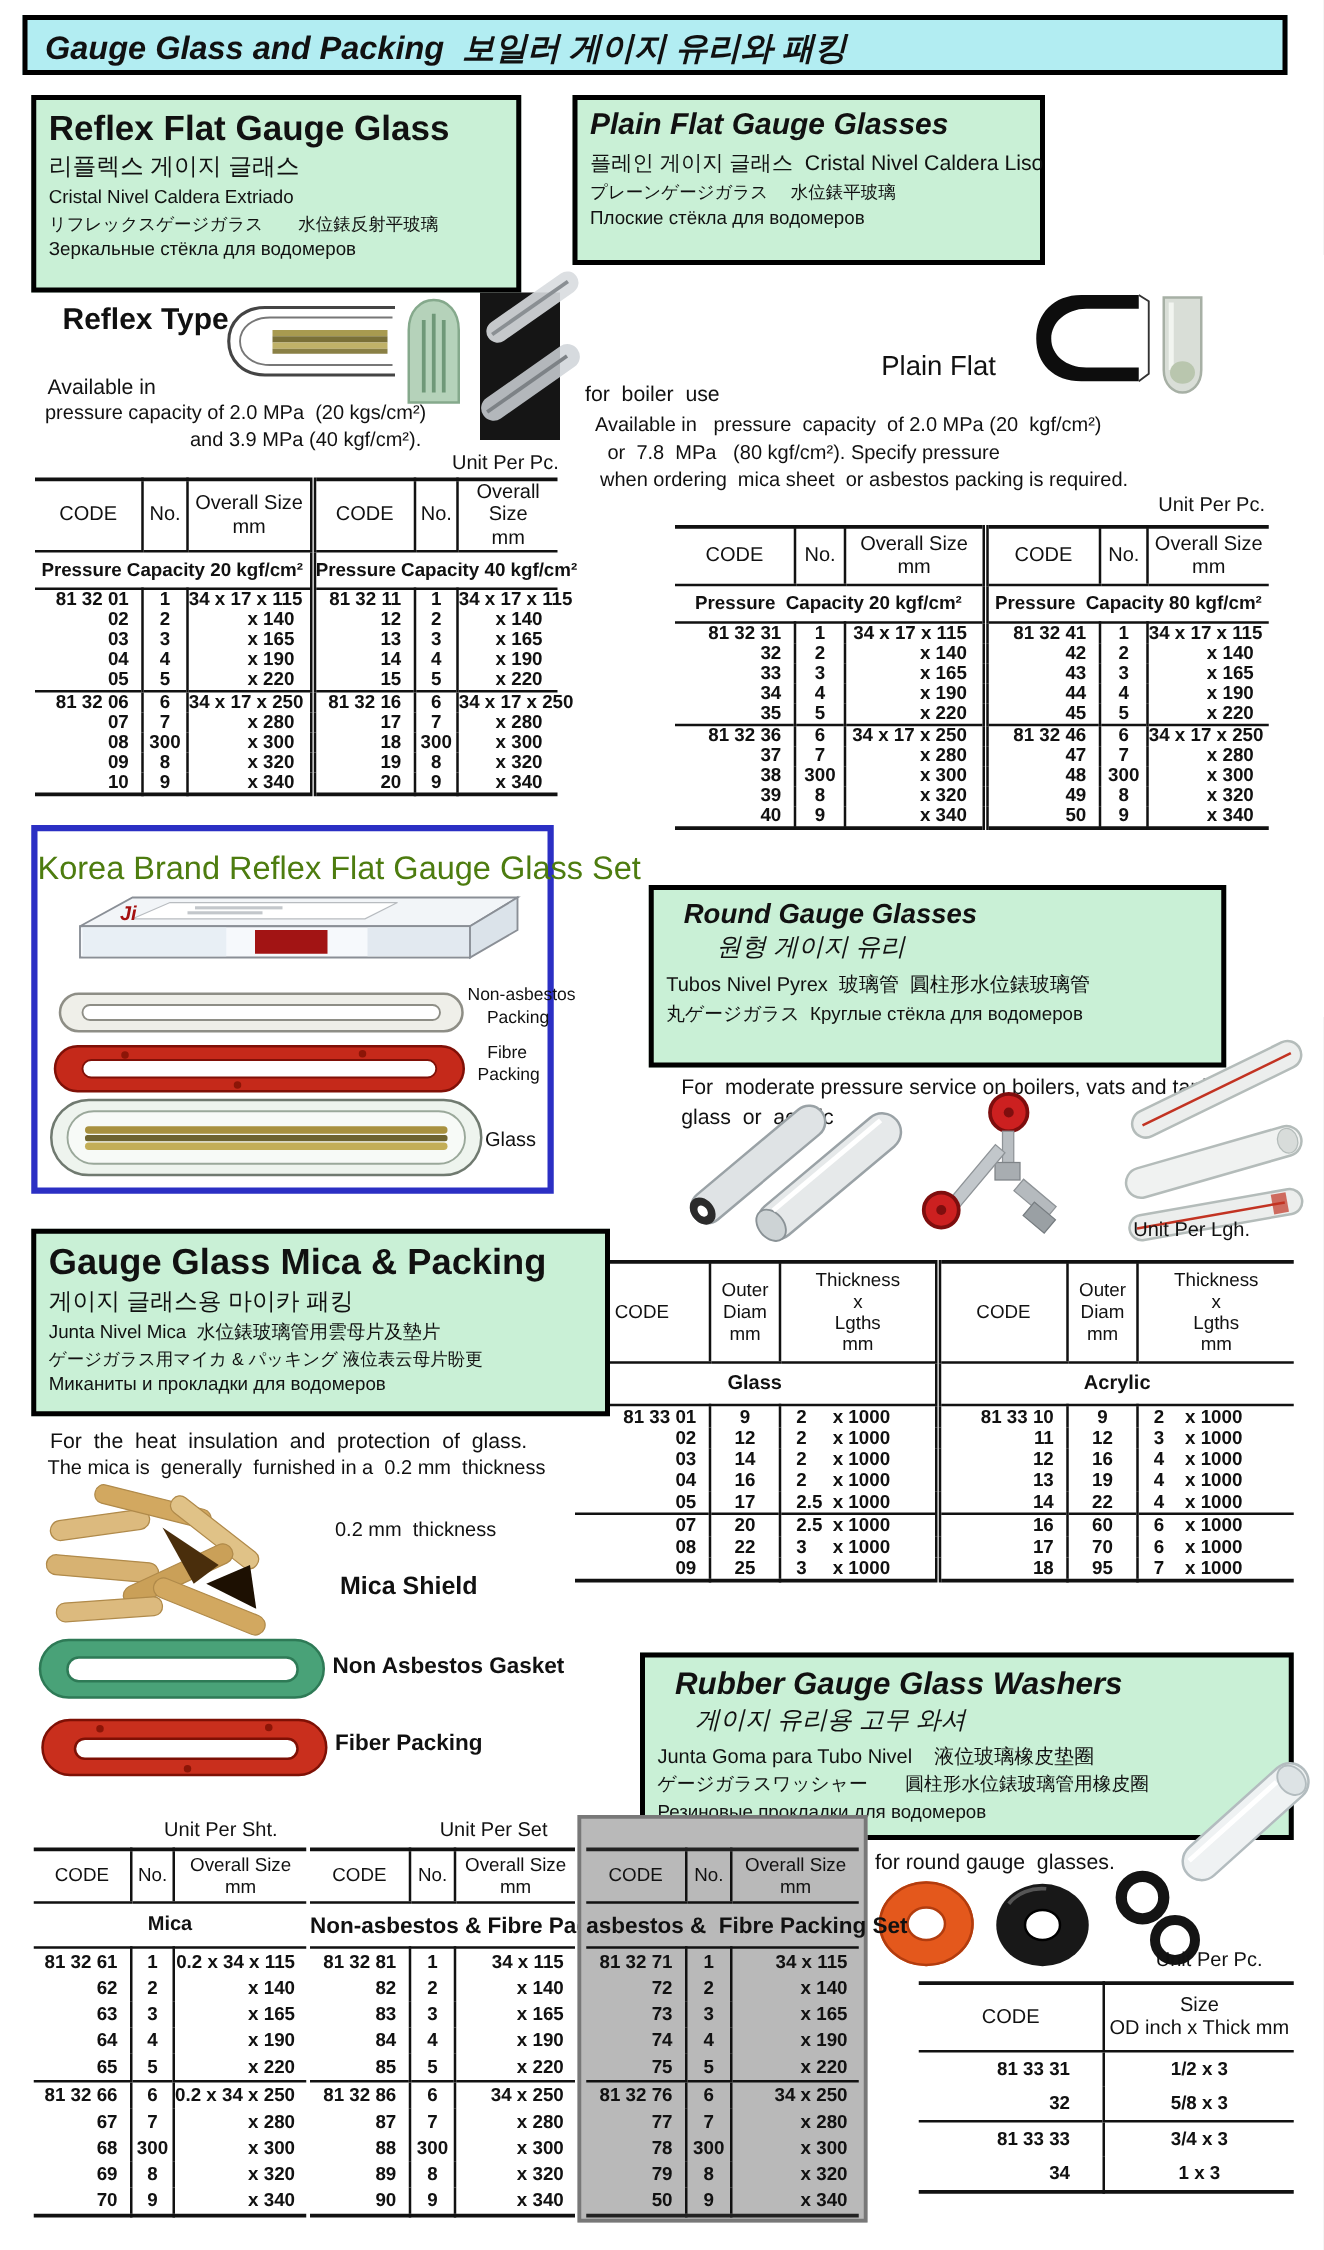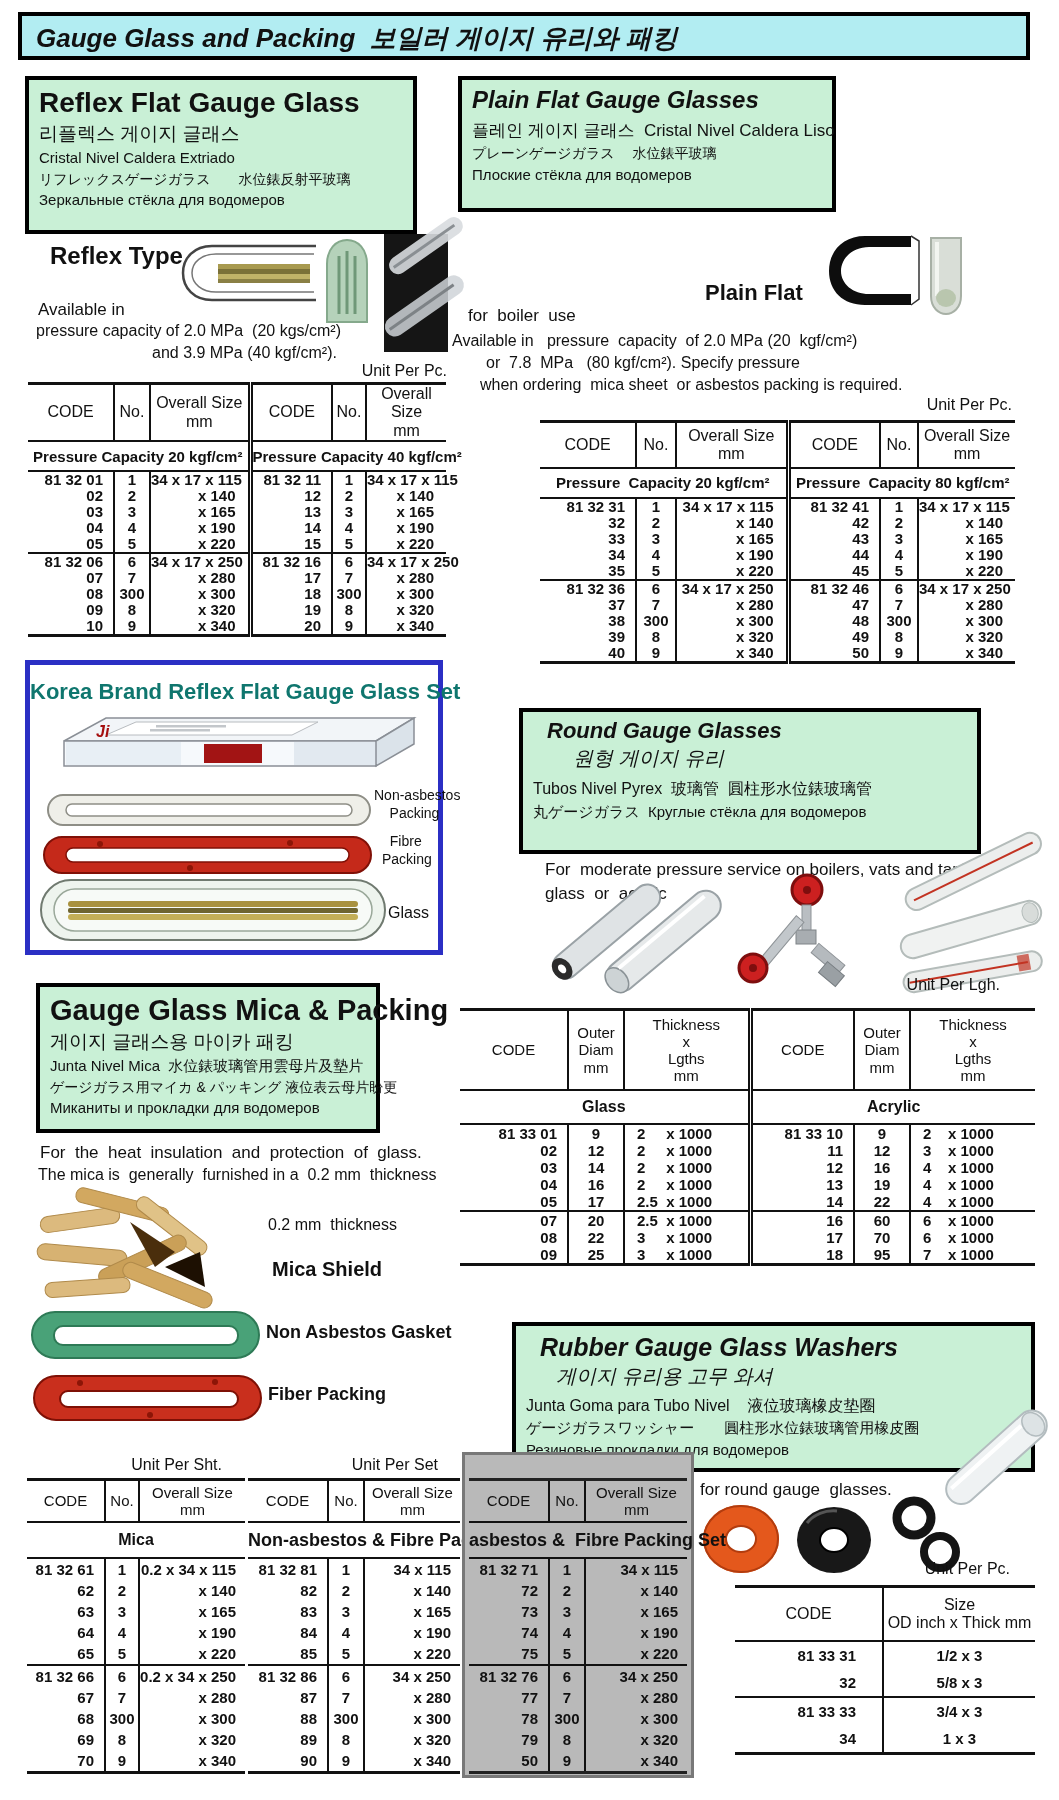--- a/index.html
+++ b/index.html
@@ -51,21 +51,21 @@
 
   .washT tr.hrow th { height:52px; font-size:16px; }
   .washT td { height:27px; font-size:15px; }
   .washT td.wcode { text-align:right; padding-right:26px; font-weight:bold; }
   .washT td.wsize { text-align:center; font-weight:bold; }
 
   
   .kbox { position:absolute; left:25px; top:660px; width:418px; height:295px; box-sizing:border-box;
           border:5px solid #2b2fc4; background:#fff; }
   .kbox .ktitle { position:absolute; top:14px; left:0; width:100%; text-align:center;
-                  font-size:22px; font-weight:bold; color:#0f766e; white-space:pre; }
+                  font-size:26px; font-weight:normal; color:#4d7c0f; white-space:pre; }
   .klbl { position:absolute; font-size:14px; line-height:1.25; white-space:pre; }
 
   .unit { font-size:16px; }
 </style>
 </head>
 <body>
 
 <div class="page">
 
   <div class="banner">
@@ -226,35 +226,35 @@
           <td class="code">10</td>
           <td class="num">9</td>
           <td class="size">x 340</td>
           <td class="code sep">20</td>
           <td class="num">9</td>
           <td class="size">x 340</td>
         </tr>
       </tbody>
   </table>
 
-  <div class="lbl" style="left:705px;top:280px;font-size:22px;font-weight:bold">Plain Flat</div>
+  <div class="lbl" style="left:705px;top:280px;font-size:22px;font-weight:normal">Plain Flat</div>
 
   <svg class="illo" style="left:823px;top:232px" width="98" height="78" viewBox="0 0 98 78">
     <path d="M88 4 H42 C20 4 6 19 6 39 C6 59 20 73 42 73 H88 L88 62 H46 C30 62 18 52 18 39 C18 26 30 15 46 15 H88 Z" fill="#0d0d0d"></path>
     <path d="M88 4 L96 9 V67 L88 73" fill="none" stroke="#333" stroke-width="1.5"></path>
   </svg>
 
   <svg class="illo" style="left:925px;top:238px" width="42" height="78" viewBox="0 0 42 78">
     <path d="M6 0 H36 V58 C36 70 28 76 21 76 C14 76 6 70 6 58 Z" fill="#d9ded7" stroke="#a7b0a5" stroke-width="2"></path>
     <path d="M12 4 V58" stroke="#f2f5f0" stroke-width="4"></path>
     <ellipse cx="21" cy="60" rx="10" ry="9" fill="#b9c6ae"></ellipse>
   </svg>
 
   <div class="lbl" style="left:468px;top:306px;font-size:17px">for  boiler  use</div>
-  <div class="lbl" style="left:452px;top:332px;font-size:16px">Available in   pressure  capacity  of 2.0 MPa (20  kgf/cm²)</div>
+  <div class="lbl" style="left:476px;top:332px;font-size:16px">Available in   pressure  capacity  of 2.0 MPa (20  kgf/cm²)</div>
   <div class="lbl" style="left:486px;top:354px;font-size:16px">or  7.8  MPa   (80 kgf/cm²). Specify pressure</div>
   <div class="lbl" style="left:480px;top:376px;font-size:16px">when ordering  mica sheet  or asbestos packing is required.</div>
   <div class="lbl unit" style="left:880px;top:396px;width:132px;text-align:right">Unit Per Pc.</div>
 
   <table class="ct mainT" style="left:540px;top:420px;width:475px">
     <colgroup>
         <col style="width:96px">
         <col style="width:40px">
         <col style="width:112px">
         <col style="width:92px">
@@ -560,21 +560,21 @@
           <td class="code">09</td>
           <td class="num">25</td>
           <td class="thick">3     x 1000</td>
           <td class="code sep">18</td>
           <td class="num">95</td>
           <td class="thick">7    x 1000</td>
         </tr>
       </tbody>
   </table>
 
-  <div class="gbox" style="left:36px;top:983px;width:344px;height:150px">
+  <div class="gbox" style="left:25px;top:983px;width:463px;height:150px">
     <div class="bt" style="font-size:29px">Gauge Glass Mica &amp; Packing</div>
     <div class="bl" style="font-size:19px">게이지 글래스용 마이카 패킹</div>
     <div class="bl" style="font-size:15px">Junta Nivel Mica  水位錶玻璃管用雲母片及墊片</div>
     <div class="bl" style="font-size:14px">ゲージガラス用マイカ &amp; パッキング 液位表云母片盼更</div>
     <div class="bl" style="font-size:15px">Миканиты и прокладки для водомеров</div>
   </div>
 
   <div class="lbl" style="left:40px;top:1143px;font-size:17px">For  the  heat  insulation  and  protection  of  glass.</div>
   <div class="lbl" style="left:38px;top:1166px;font-size:16px">The mica is  generally  furnished in a  0.2 mm  thickness</div>
 

